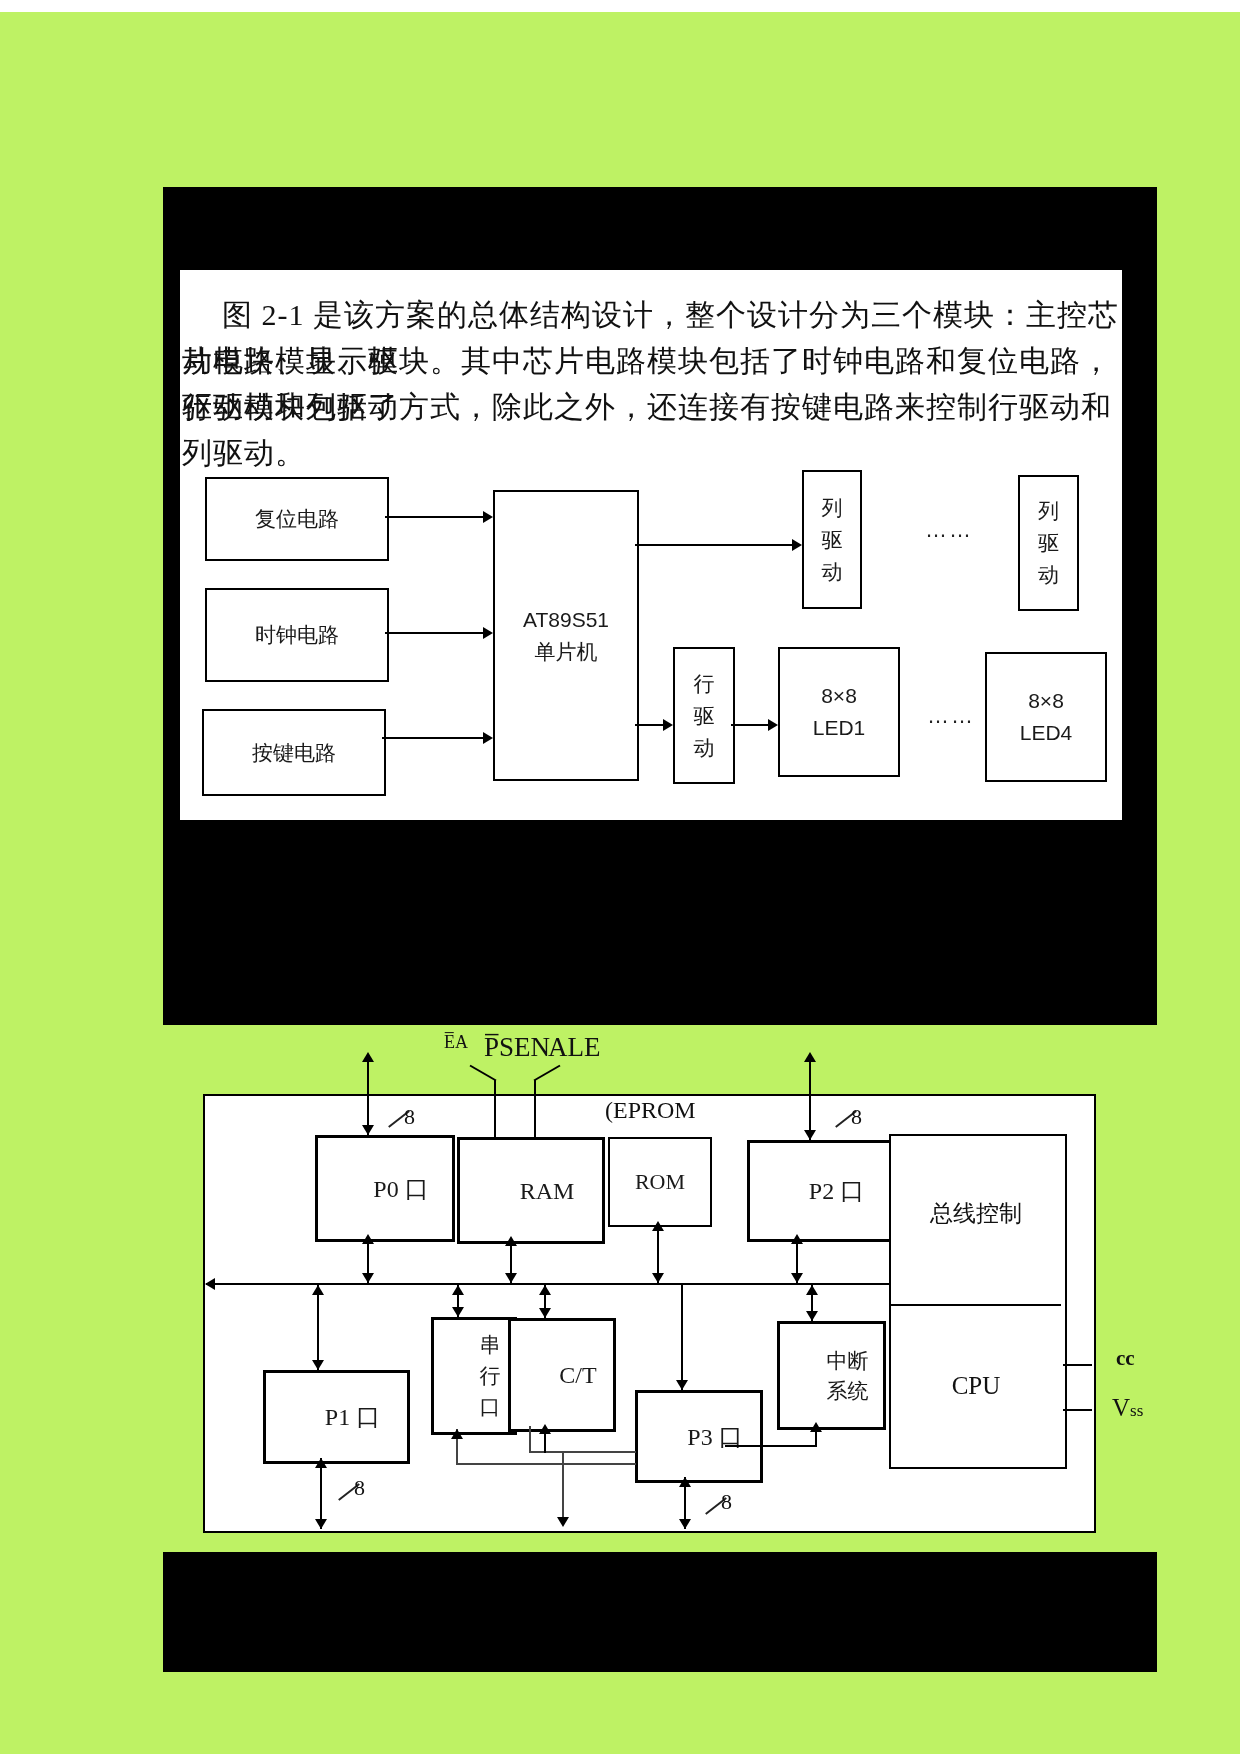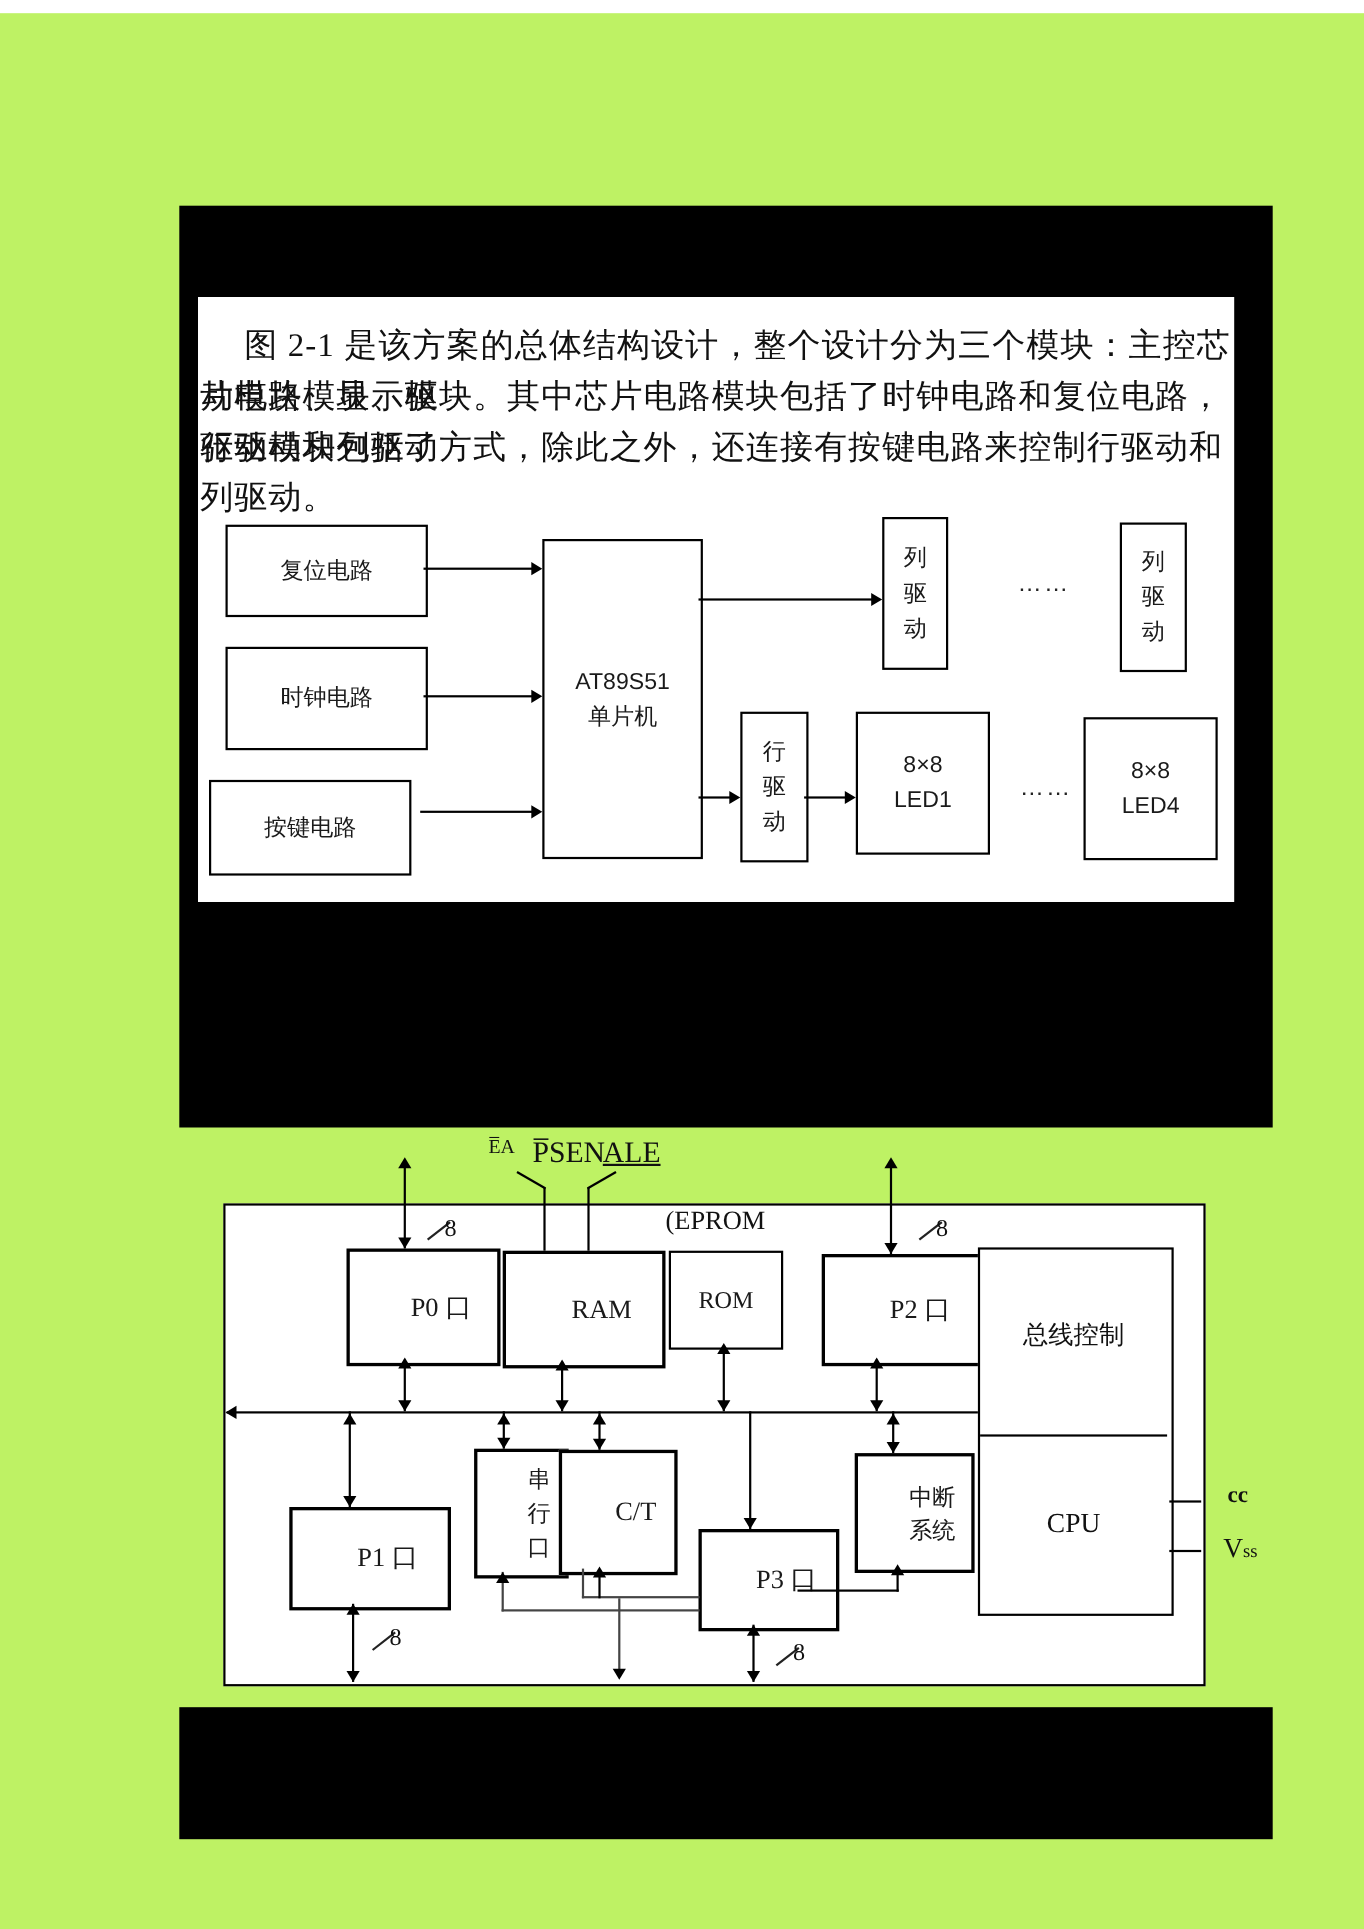--- a/index.html
+++ b/index.html
@@ -39,21 +39,21 @@
   <div class="abs black" style="left:163px;top:175px;width:994px;height:838px;"></div>
 
   <div class="abs" style="left:180px;top:258px;width:942px;height:550px;background:#fff;"></div>
 
   <div class="para" style="top:280px;text-indent:40px;">图 2-1 是该方案的总体结构设计，整个设计分为三个模块：主控芯片电路模块、驱</div>
   <div class="para" style="top:372px;">行驱动和列驱动方式，除此之外，还连接有按键电路来控制行驱动和列驱动。</div>
   <div class="para" style="top:326px;">动模块、显示模块。其中芯片电路模块包括了时钟电路和复位电路，驱动模块包括了</div>
 
   <div class="box f1box" style="left:205px;top:465px;width:180px;height:80px;">复位电路</div>
   <div class="box f1box" style="left:205px;top:576px;width:180px;height:90px;">时钟电路</div>
-  <div class="box f1box" style="left:190px;top:697px;width:180px;height:83px;">按键电路</div>
+  <div class="box f1box" style="left:202px;top:697px;width:180px;height:83px;">按键电路</div>
   <div class="box f1box" style="left:493px;top:478px;width:142px;height:287px;">AT89S51
 单片机</div>
   <div class="box f1box" style="left:802px;top:458px;width:56px;height:135px;">列
 驱
 动</div>
   <div class="box f1box" style="left:1018px;top:463px;width:57px;height:132px;">列
 驱
 动</div>
   <div class="box f1box" style="left:673px;top:635px;width:58px;height:133px;">行
 驱
@@ -74,21 +74,21 @@
   <div class="ah ah-r" style="left:483px;top:720px;"></div>
   <div class="hline" style="left:635px;top:532px;width:160px;"></div>
   <div class="ah ah-r" style="left:792px;top:527px;"></div>
   <div class="hline" style="left:635px;top:712px;width:31px;"></div>
   <div class="ah ah-r" style="left:663px;top:707px;"></div>
   <div class="hline" style="left:731px;top:712px;width:40px;"></div>
   <div class="ah ah-r" style="left:768px;top:707px;"></div>
 
   <div class="lbl" style="left:444px;top:1020px;font-size:18px;">E̅A</div>
   <div class="lbl" style="left:484px;top:1020px;font-size:27px;">P̅SEN</div>
-  <div class="lbl" style="left:548px;top:1020px;font-size:27px;text-decoration:underline;">ALE</div>
+  <div class="lbl" style="left:548px;top:1020px;font-size:27px;">ALE</div>
 
   <div class="abs" style="left:203px;top:1082px;width:889px;height:435px;border:2px solid #000;background:#fff;"></div>
 
   <div class="lbl" style="left:605px;top:1085px;font-size:24px;">(EPROM</div>
 
   <div class="slash" style="left:386px;top:1106px;"></div>
   <div class="lbl" style="left:404px;top:1092px;font-size:22px;">8</div>
   <div class="slash" style="left:833px;top:1106px;"></div>
   <div class="lbl" style="left:851px;top:1092px;font-size:22px;">8</div>
   <div class="slash" style="left:336px;top:1479px;"></div>

